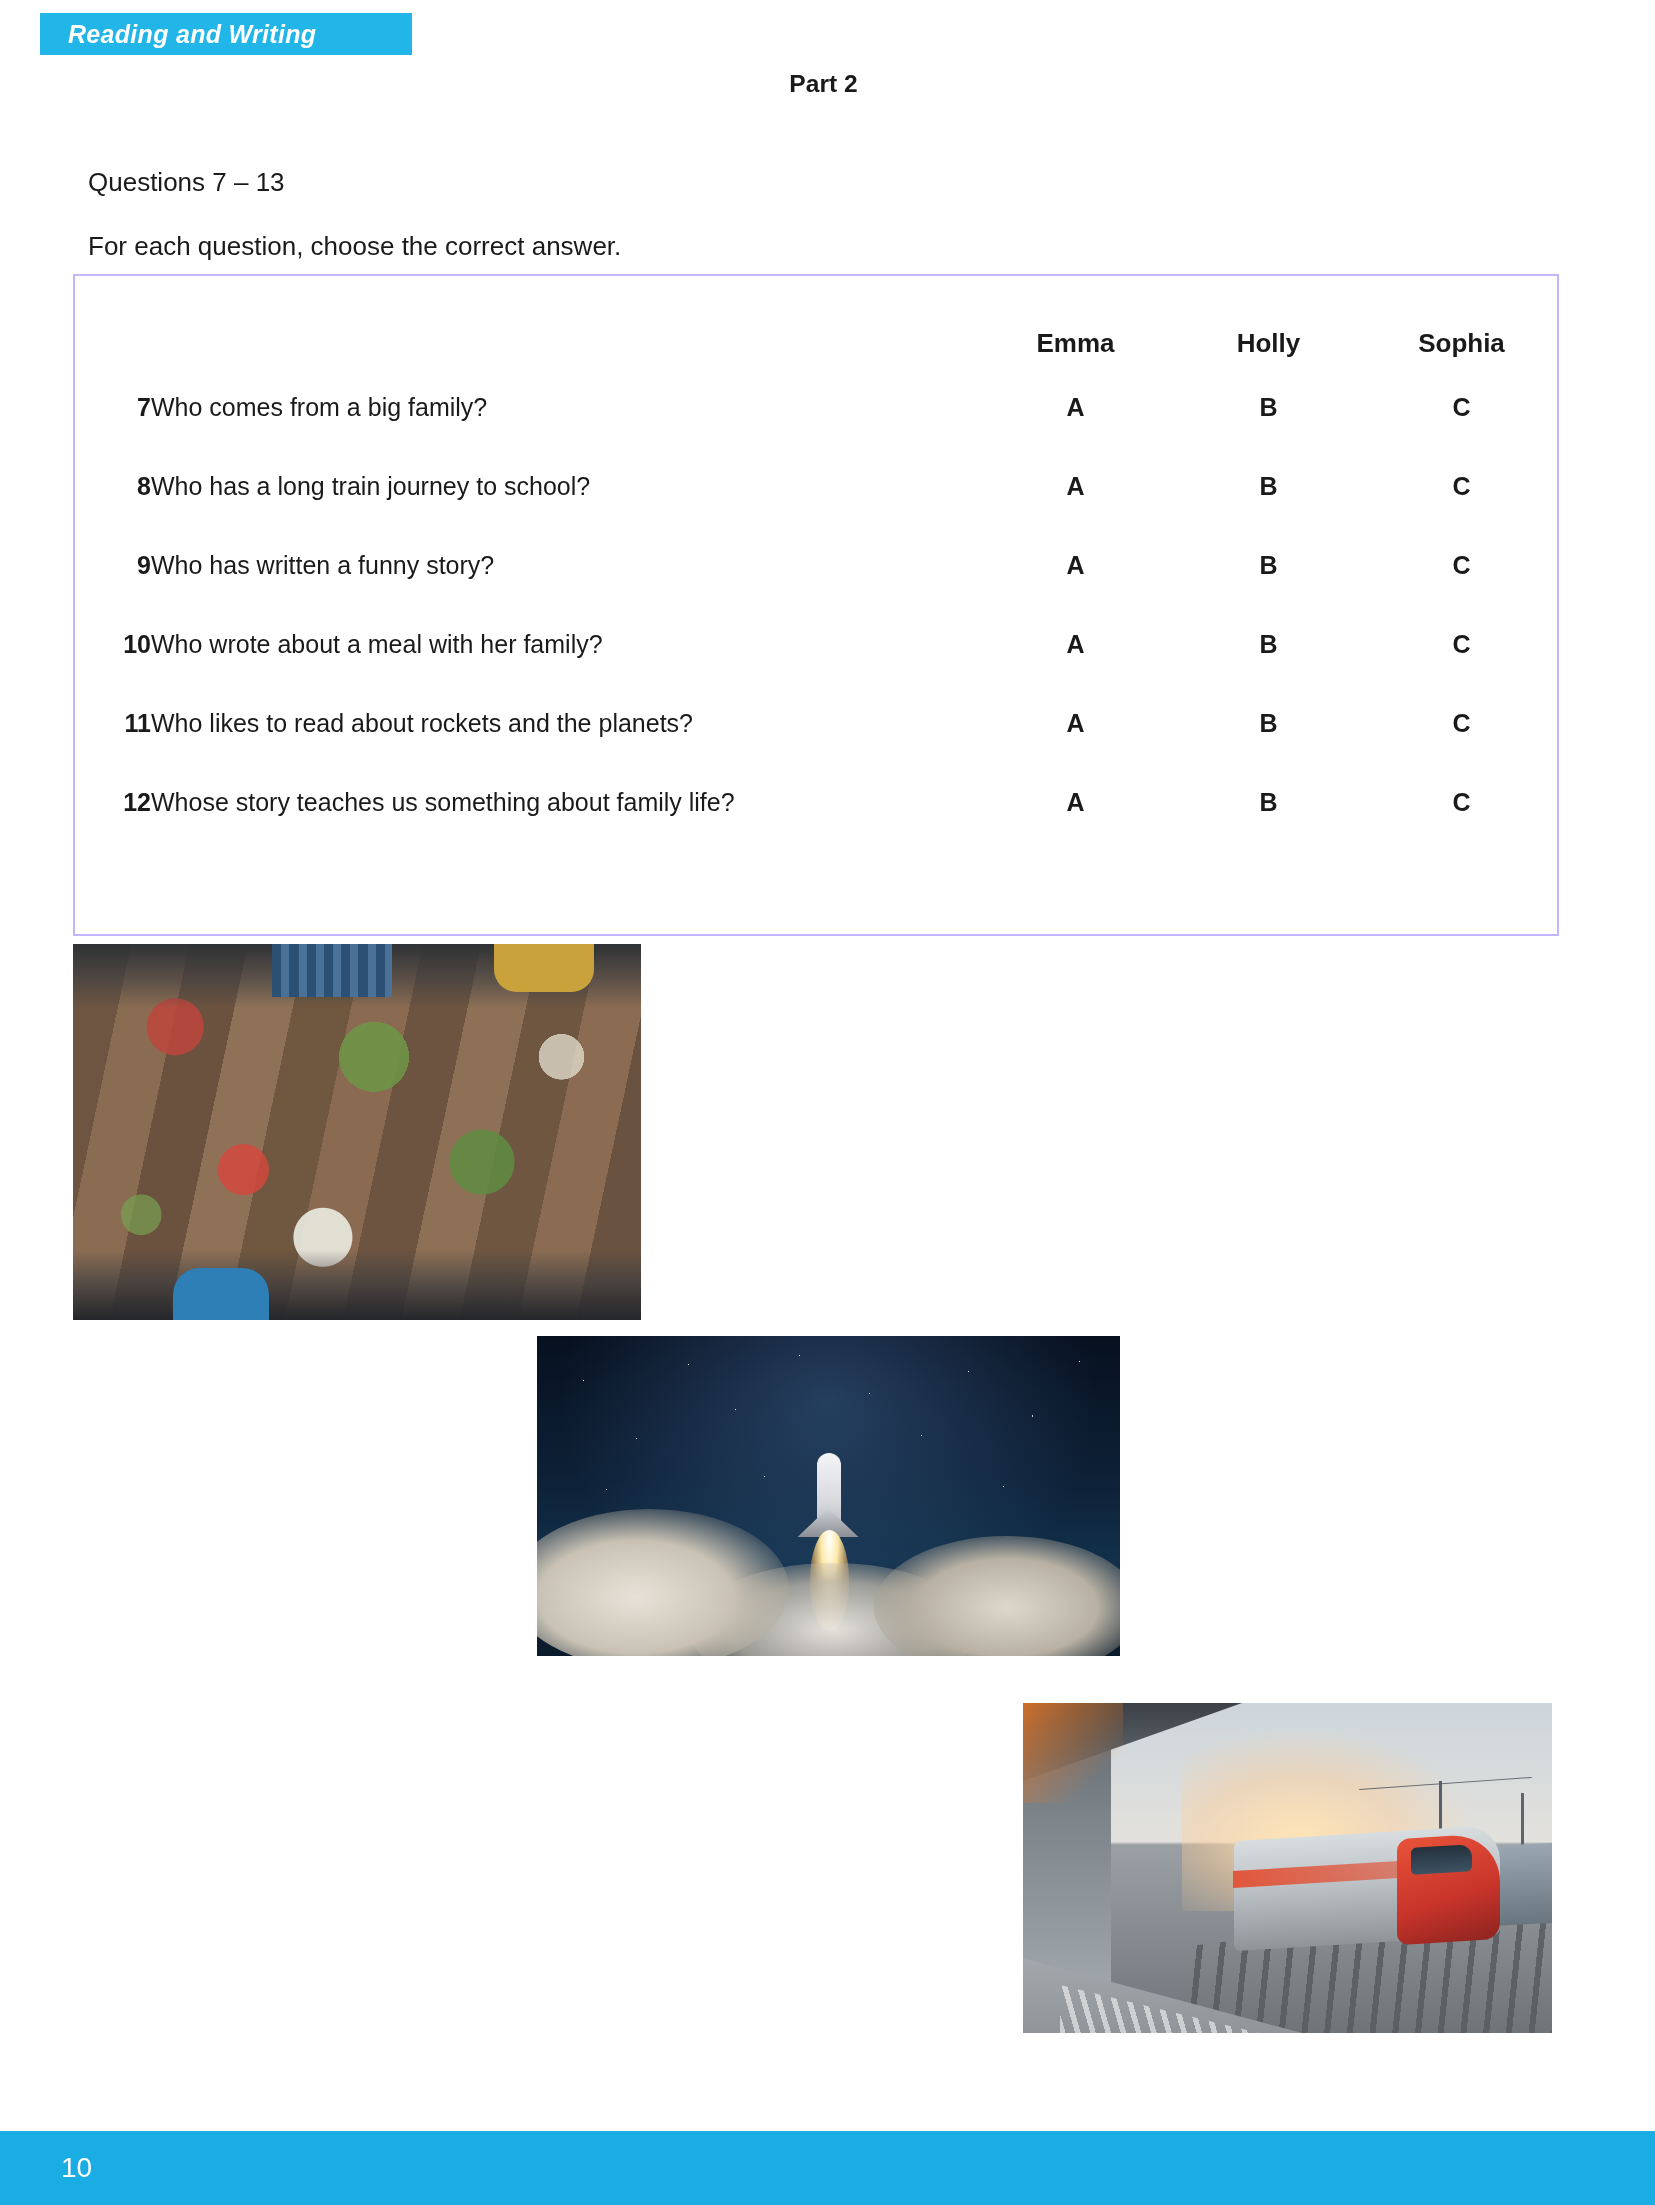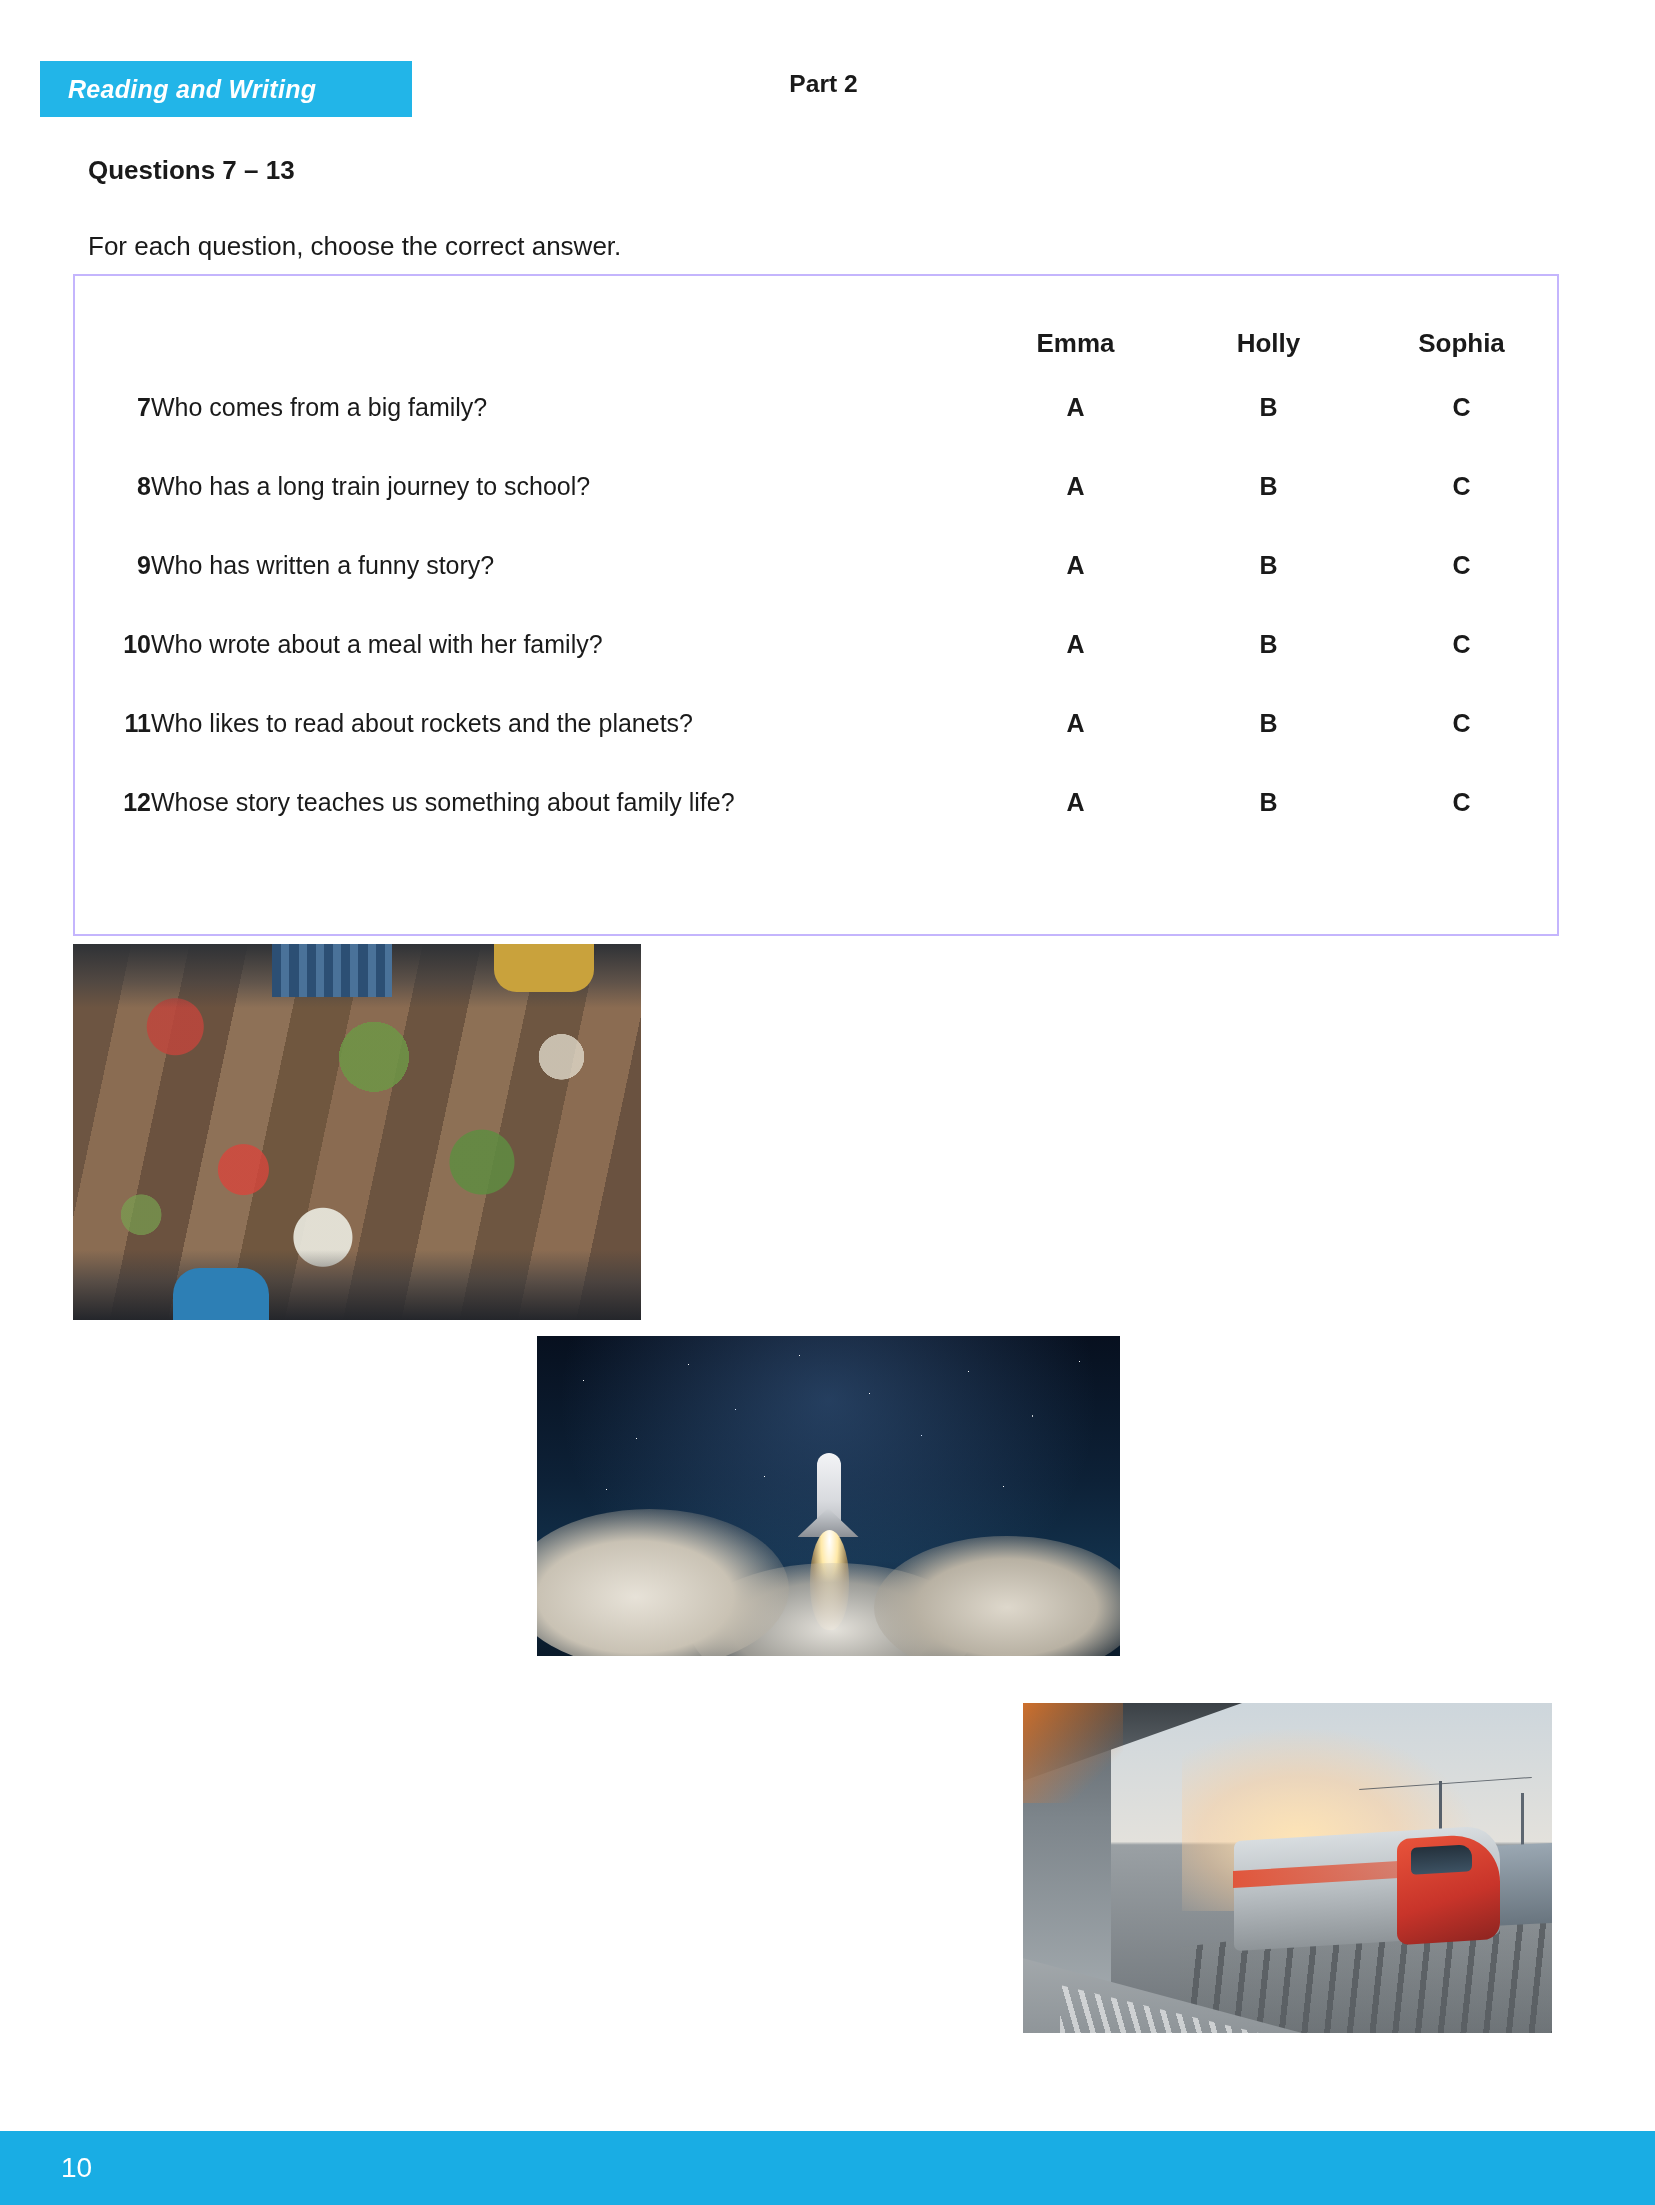--- a/index.html
+++ b/index.html
@@ -15,25 +15,24 @@
     position: relative;
     overflow: hidden;
   }
 
   
   .section-tag {
     position: absolute;
     left: 40px;
     top: 13.3px;
     width: 372px;
-    height: 56px;
+    height: 42px;
     background: #22b5e8;
     display: flex;
     align-items: center;
-    margin-top: 48px;
   }
   .section-tag span {
     color: #ffffff;
     font-size: 25px;
     font-style: italic;
     font-weight: bold;
     letter-spacing: 0.3px;
     padding-left: 28px;
   }
 
@@ -43,23 +42,23 @@
     right: 8px;
     top: 70px;
     text-align: center;
     font-size: 24.6px;
     font-weight: bold;
   }
 
   .questions-heading {
     position: absolute;
     left: 88px;
-    top: 155px;
+    top: 167px;
     font-size: 26px;
-    font-weight: bold;
+    font-weight: normal;
   }
 
   .instruction {
     position: absolute;
     left: 88px;
     top: 231px;
     font-size: 26px;
     font-weight: normal;
   }
 

